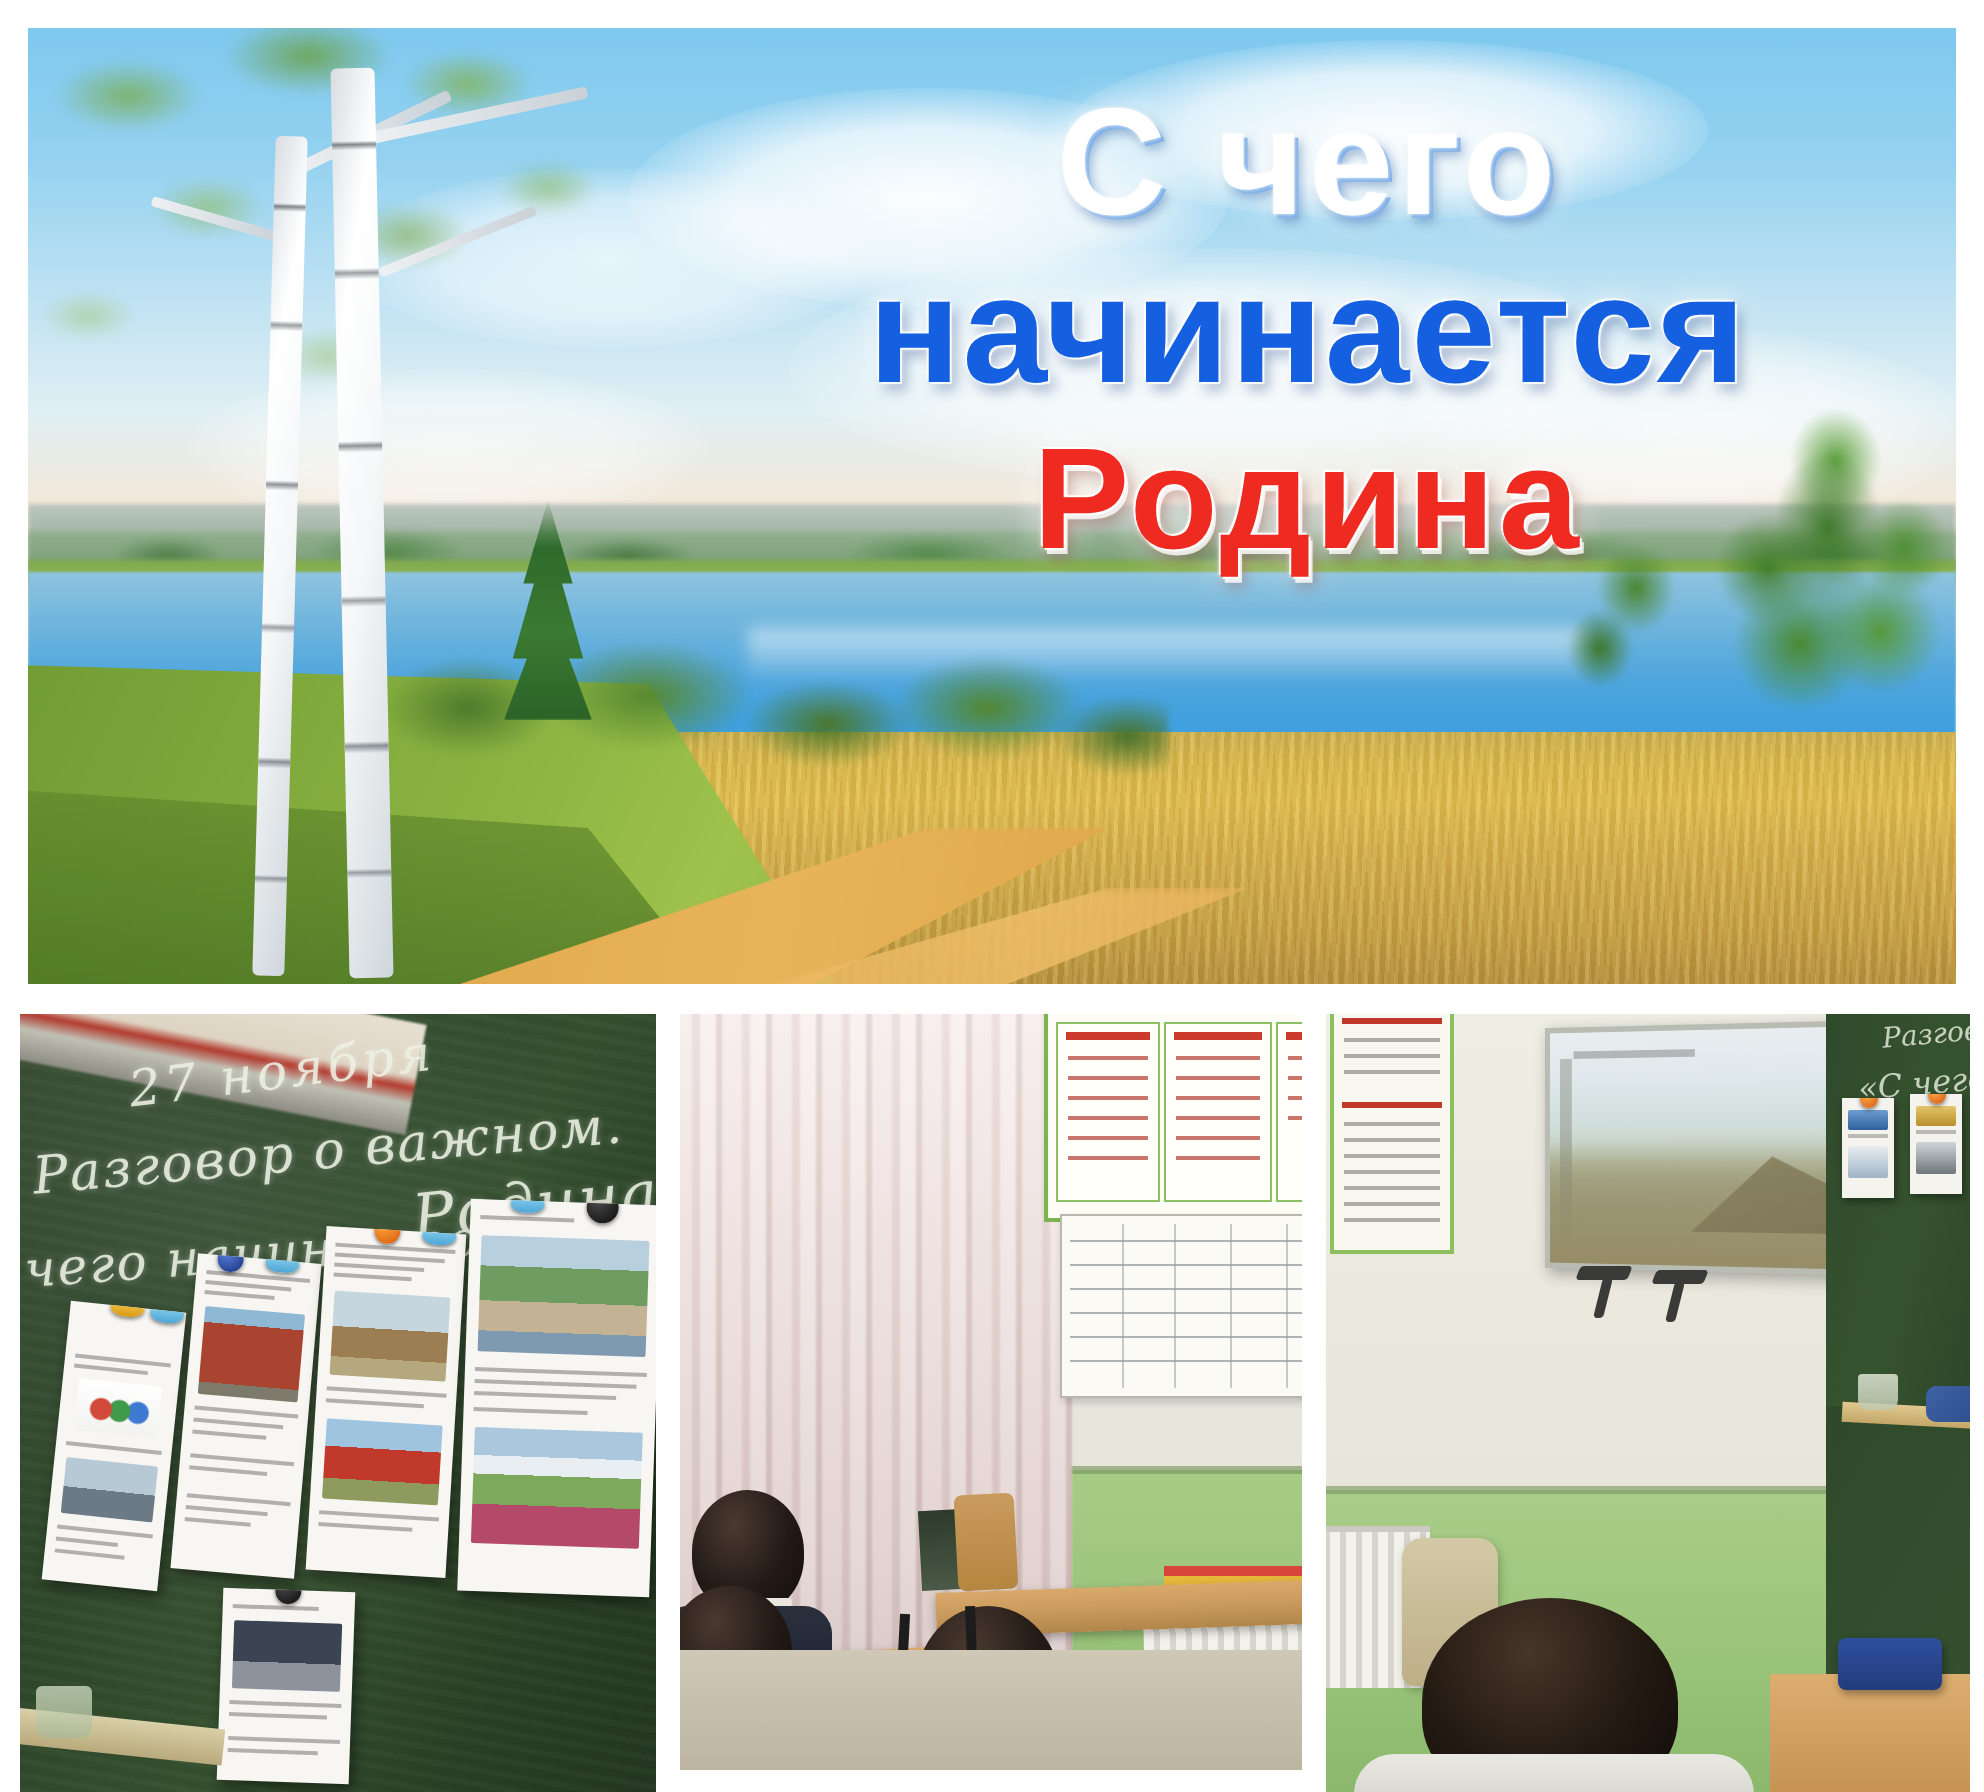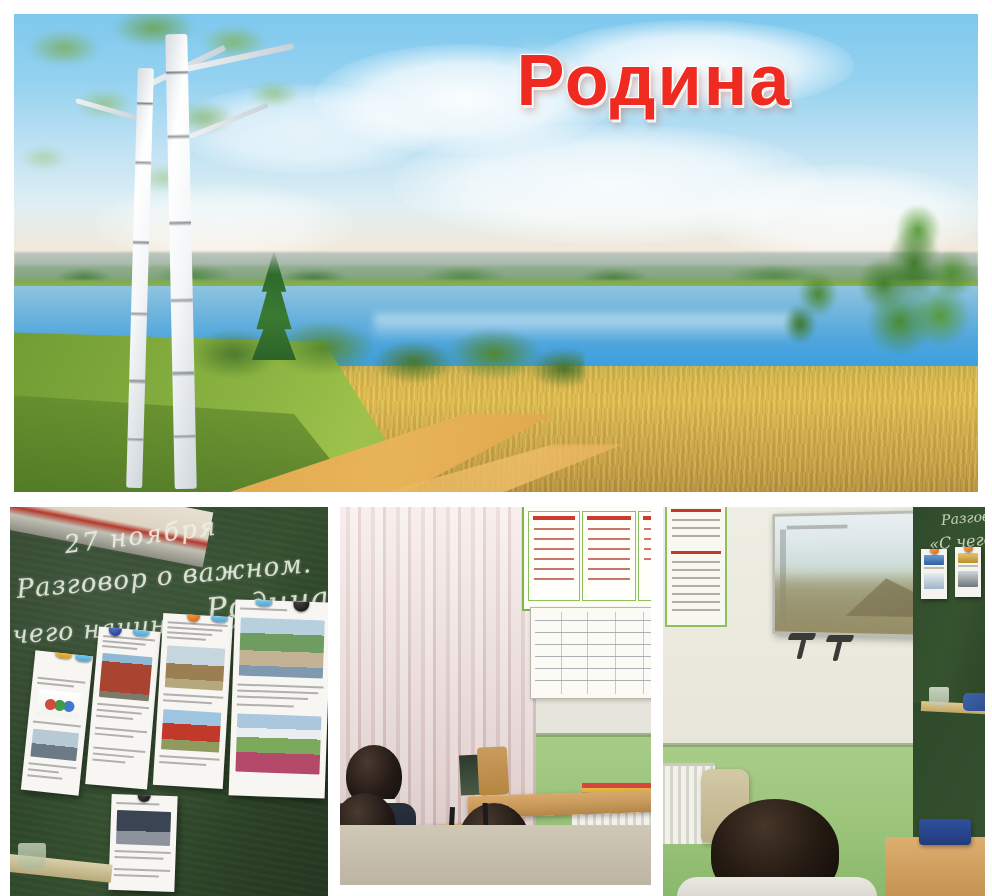--- a/index.html
+++ b/index.html
@@ -571,20 +571,22 @@
 
     <div class="birch-canopy"></div>
     <div class="branch br1"></div>
     <div class="branch br2"></div>
     <div class="branch br3"></div>
     <div class="branch br4"></div>
     <div class="trunk trunk-a"></div>
     <div class="trunk trunk-b"></div>
 
     <div class="title-wrap">
+      <div class="t-line1">С чего</div>
+      <div class="t-line2">начинается</div>
       <div class="t-line3">Родина</div>
     </div>
   </div>
 
   <div class="photo p-left">
     <div class="cb-board"></div>
     <div class="cb-topframe"></div>
 
     <div class="chalk chalk-date">27 ноября</div>
     <div class="chalk chalk-l1">Разговор о важном.</div>

